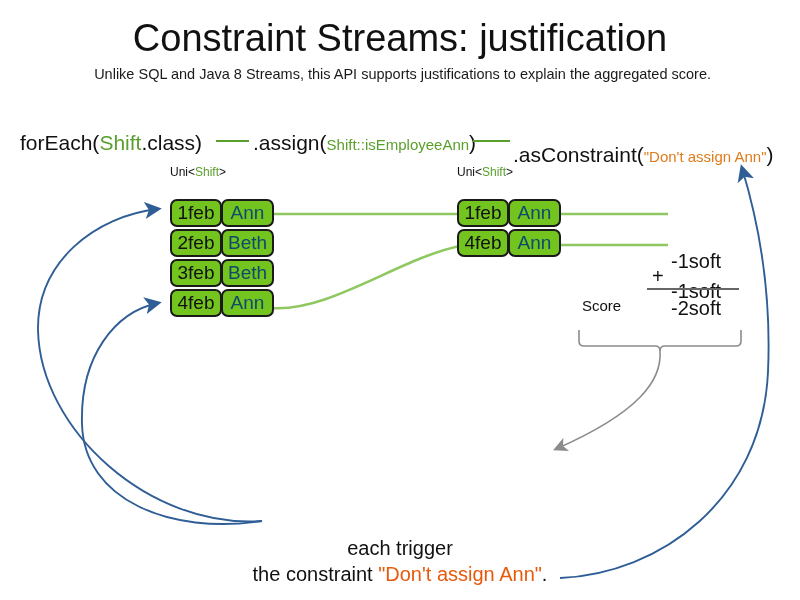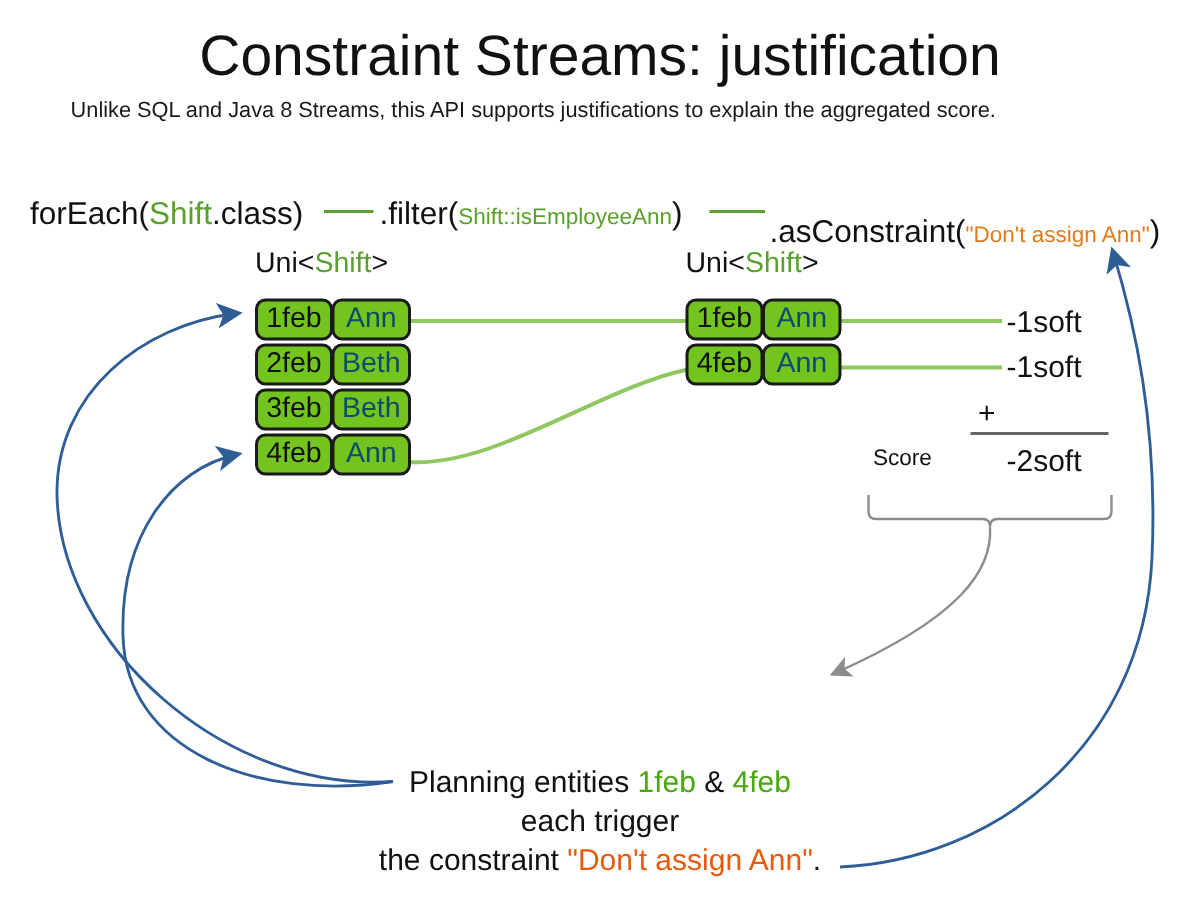--- a/index.html
+++ b/index.html
@@ -31,21 +31,21 @@
     text-align: center;
     font-size: 38px;
     color: #111111;
     letter-spacing: 0px;
     white-space: nowrap;
   }
   .subtitle {
     position: absolute;
     left: 0; top: 66px;
     width: 711px;
-    text-align: center;
+    text-align: right;
     font-size: 14.5px;
     color: #1a1a1a;
     white-space: nowrap;
   }
 
   
   .code {
     position: absolute;
     font-size: 21px;
     color: #111111;
@@ -65,21 +65,21 @@
     position: absolute;
     height: 2px;
     background: #5aa02c;
   }
   .dash-1 { left: 216px; top: 140px; width: 33px; }
   .dash-2 { left: 473px; top: 140px; width: 37px; }
 
   
   .uni-caption {
     position: absolute;
-    font-size: 19px;
+    font-size: 12px;
     color: #111111;
     white-space: nowrap;
   }
   .uni-left  { left: 170px; top: 165px; }
   .uni-right { left: 457px; top: 165px; }
 
   
   .table { position: absolute; }
   .table-left  { left: 170px; top: 199px; }
   .table-right { left: 457px; top: 199px; }
@@ -112,20 +112,21 @@
     position: relative;
     z-index: 1;
   }
 
   
   .soft-label {
     position: absolute;
     font-size: 20px;
     color: #111111;
     white-space: nowrap;
+    margin-top: 46px;
   }
   .soft-1 { left: 671px; top: 204px; }
   .soft-2 { left: 671px; top: 234px; }
 
   .plus-sign {
     position: absolute;
     left: 652px; top: 265px;
     font-size: 20px;
     color: #111111;
   }
@@ -209,21 +210,21 @@
 
   <div class="layer-text">
 
     <div class="title">Constraint Streams: justification</div>
     <div class="subtitle">Unlike SQL and Java 8 Streams, this API supports justifications to explain the aggregated score.</div>
 
     <div class="code code-foreach"><span>forEach(</span><span class="tok-type">Shift</span><span>.class)</span></div>
 
     <div class="code-dash dash-1"></div>
 
-    <div class="code code-filter"><span>.filter(</span><span class="tok-ref">Shift::isEmployeeAnn</span><span>)</span></div>
+    <div class="code code-filter"><span>.assign(</span><span class="tok-ref">Shift::isEmployeeAnn</span><span>)</span></div>
 
     <div class="code-dash dash-2"></div>
 
 
     <div class="code code-asconstraint"><span>.asConstraint(</span><span class="tok-str">"Don't assign Ann"</span><span>)</span></div>
 
     <div class="uni-caption uni-left"><span>Uni&lt;</span><span class="tok-type">Shift</span><span>&gt;</span></div>
 
     <div class="table table-left">
       <div class="row">
@@ -258,20 +259,19 @@
     </div>
 
     <div class="soft-label soft-1">-1soft</div>
     <div class="soft-label soft-2">-1soft</div>
     <div class="plus-sign">+</div>
     <div class="sum-rule"></div>
     <div class="score-word">Score</div>
     <div class="score-total">-2soft</div>
 
 
-    <div class="explain-line explain-1"><span>Planning entities </span><span class="hl-green">1feb</span><span> &amp; </span><span class="hl-green">4feb</span></div>
 
     <div class="explain-line explain-2">each trigger</div>
 
     <div class="explain-line explain-3"><span>the constraint </span><span class="hl-orange">"Don't assign Ann"</span><span>.</span></div>
 
   </div>
 </div>
 
 </body></html>

